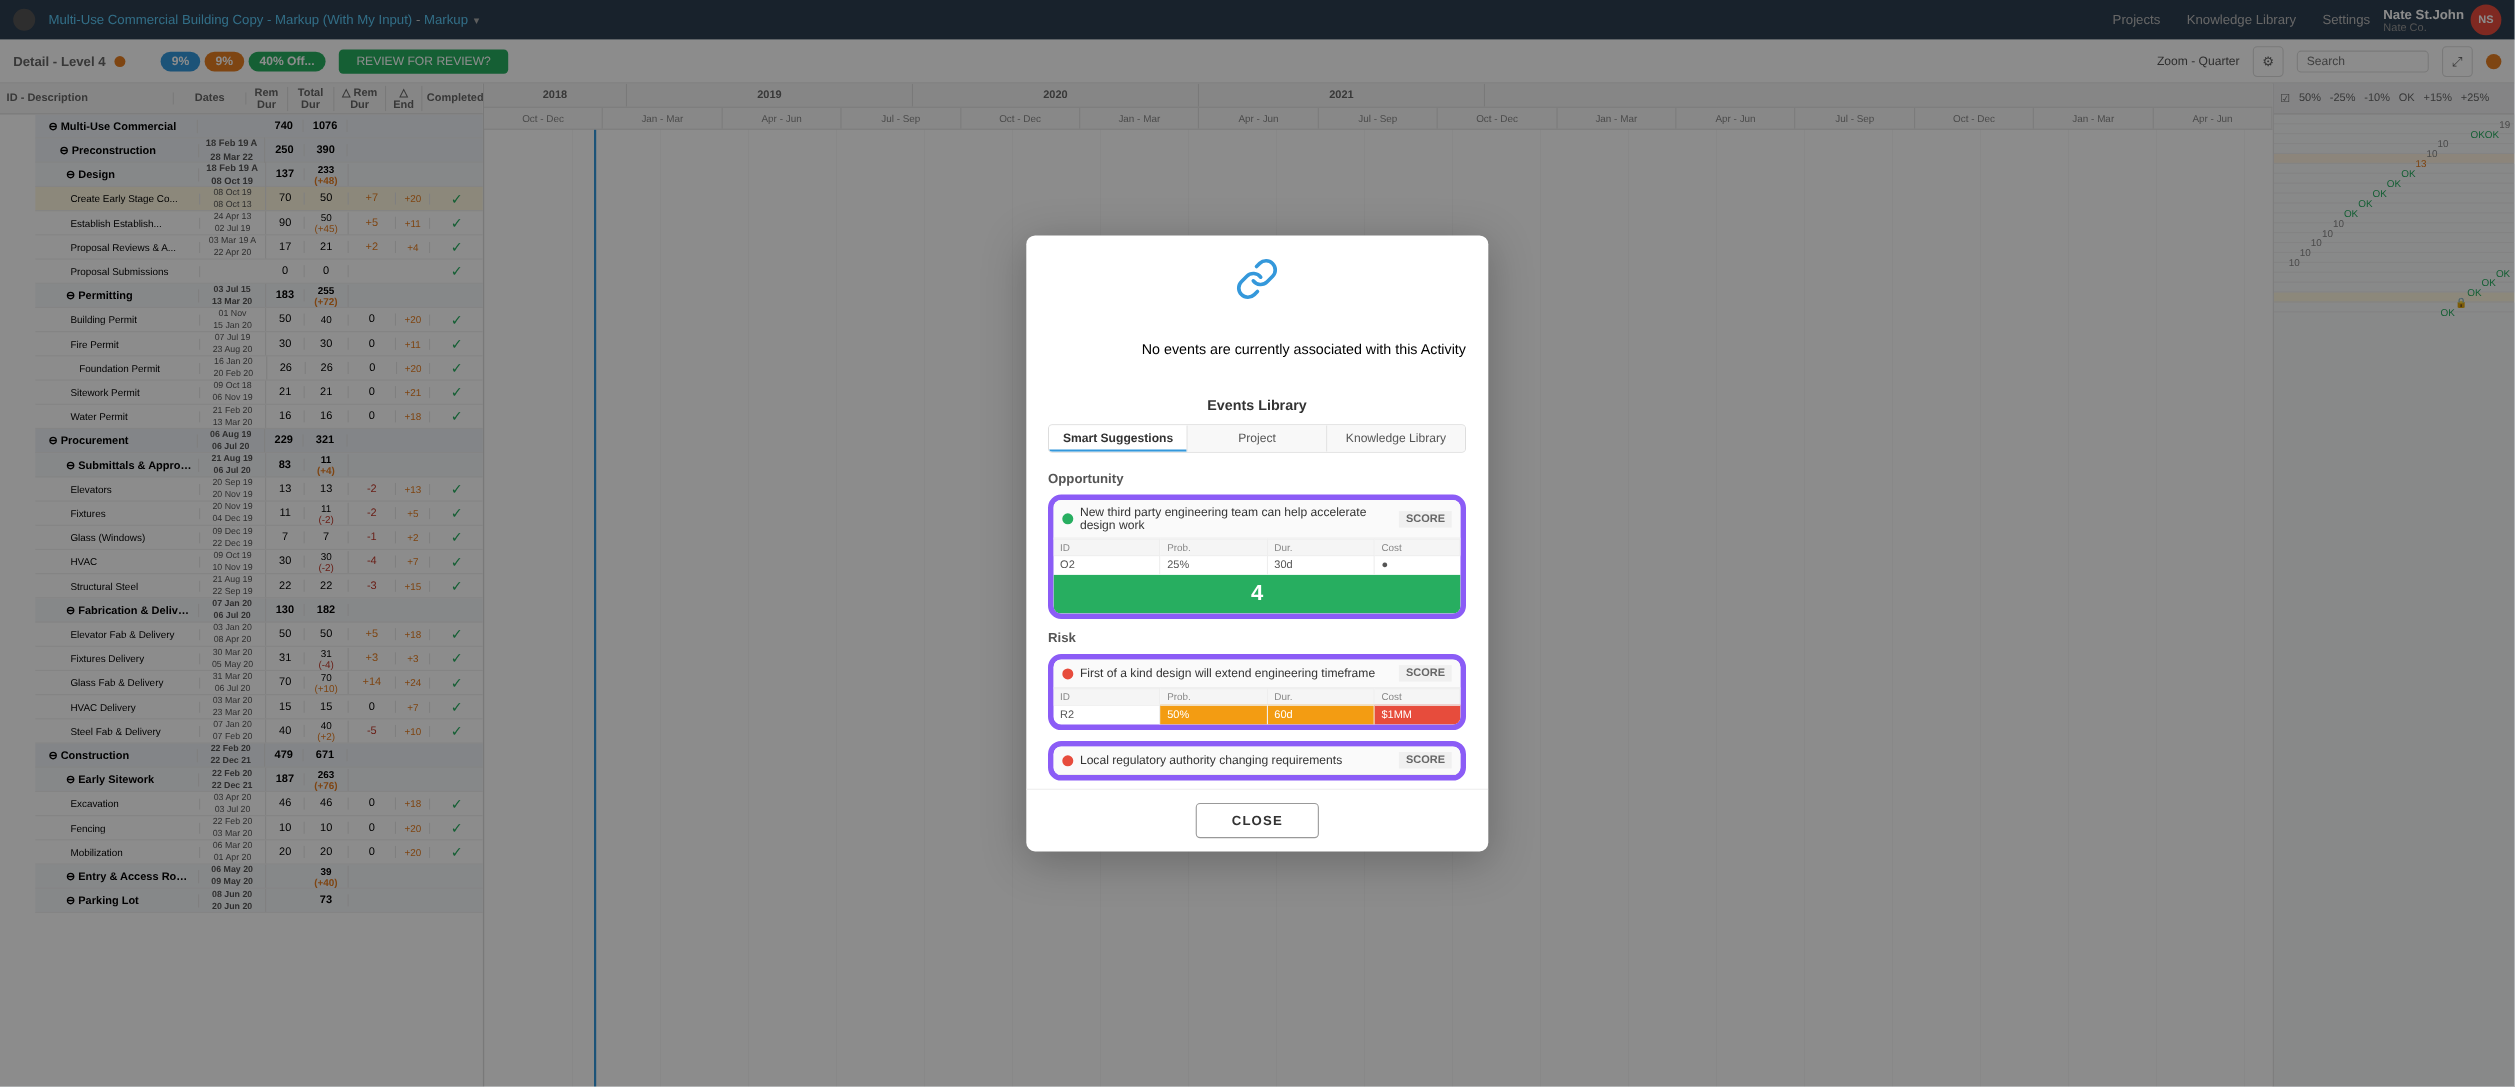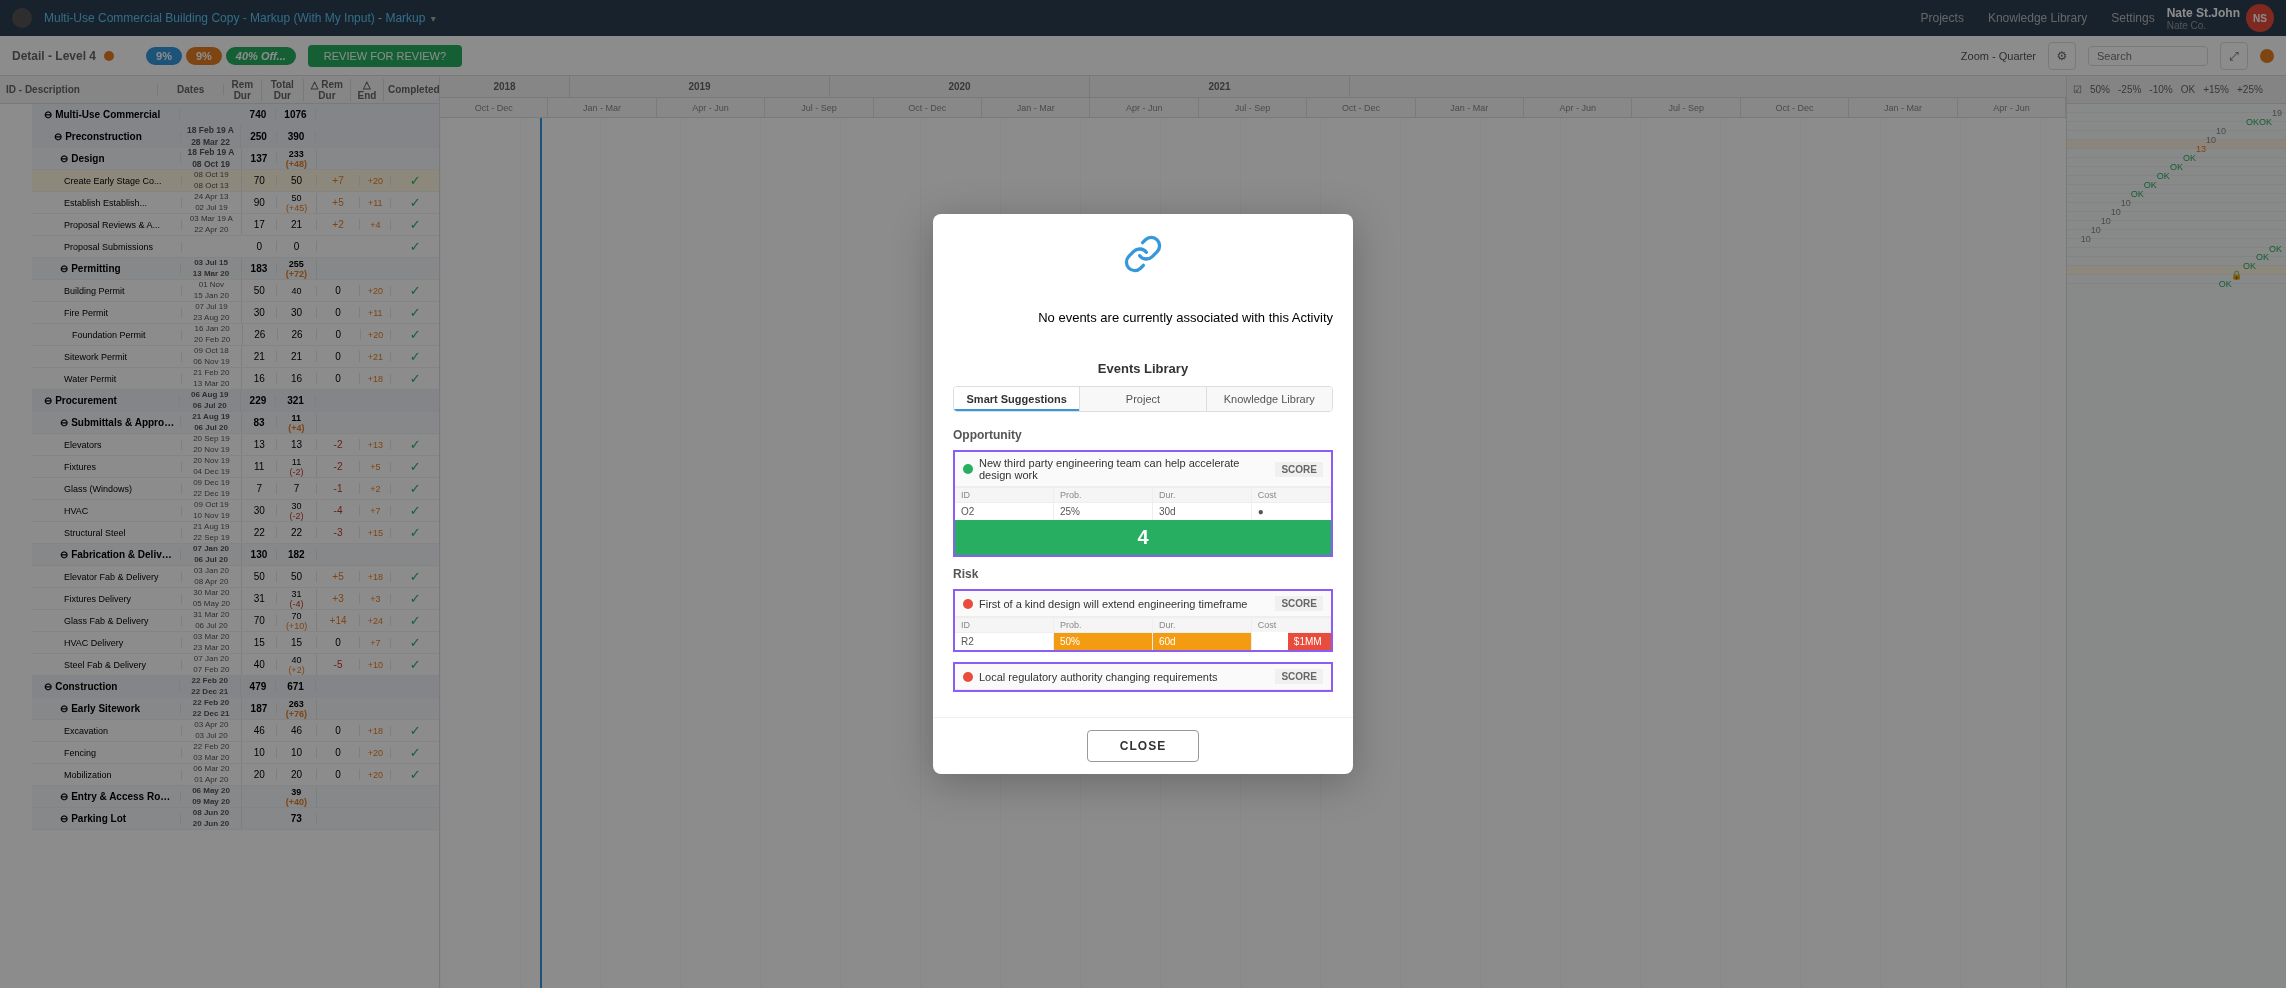--- a/index.html
+++ b/index.html
@@ -23,21 +23,21 @@
     .secondbar {
       display: flex; align-items: center; background: #fff; height: 40px; padding: 0 12px; border-bottom: 1px solid #ddd; gap: 12px;
     }
     .secondbar-left { display: flex; align-items: center; gap: 8px; }
     .secondbar-label { font-size: 12px; color: #666; font-weight: 600; }
     .secondbar-dot { width: 10px; height: 10px; background: #e67e22; border-radius: 50%; }
     .progress-pills { display: flex; gap: 4px; margin-left: 20px; }
     .pill { padding: 3px 10px; border-radius: 10px; font-size: 11px; color: #fff; font-weight: 600; }
     .pill-blue { background: #3498db; }
     .pill-orange { background: #e67e22; }
-    .pill-green { background: #27ae60; font-style: italic; }
+    .pill-green { background: #27ae60; }
     .review-btn { background: #27ae60; color: #fff; border: none; padding: 5px 16px; border-radius: 4px; font-size: 11px; cursor: pointer; margin-left: auto; }
     .zoom-label { font-size: 11px; color: #555; margin-left: auto; }
     .search-box { border: 1px solid #ddd; border-radius: 4px; padding: 3px 8px; font-size: 11px; width: 120px; }
     .icon-btn { width: 28px; height: 28px; border: 1px solid #ddd; border-radius: 4px; background: #fff; cursor: pointer; display: flex; align-items: center; justify-content: center; font-size: 12px; color: #666; }
 
     
     .main-layout { display: flex; height: calc(988px - 76px); }
 
     
     .gantt-panel { width: 440px; background: #fff; border-right: 1px solid #ddd; overflow: hidden; flex-shrink: 0; }
@@ -89,31 +89,31 @@
     .modal-link-icon { text-align: center; margin-bottom: 8px; font-size: 32px; color: #3498db; }
     .modal-no-events { text-align: right; color: #000000; font-size: 13px; margin-bottom: 16px; padding: 20px 0; }
     .events-library-title { font-size: 13px; font-weight: 700; color: #333; margin-bottom: 10px; text-align: center; }
     .tab-row { display: flex; justify-content: center; gap: 0; margin-bottom: 16px; border: 1px solid #ddd; border-radius: 4px; overflow: hidden; }
     .tab-btn { flex: 1; padding: 6px 10px; font-size: 11px; border: none; background: #f8f8f8; cursor: pointer; color: #555; border-right: 1px solid #ddd; }
     .tab-btn:last-child { border-right: none; }
     .tab-btn.active { background: #fff; color: #333; font-weight: 600; box-shadow: inset 0 -2px 0 #3498db; }
 
     .section-title { font-size: 12px; font-weight: 700; color: #555; margin-bottom: 8px; }
 
-    .event-card { border: 2px solid #8b5cf6; border-radius: 0; margin-bottom: 10px; overflow: hidden; }
+    .event-card { border: 5px solid #8b5cf6; border-radius: 12px; margin-bottom: 10px; overflow: hidden; }
     .event-card-header { display: flex; align-items: center; padding: 5px 8px; background: #fafafa; font-size: 11px; color: #333; gap: 6px; border-bottom: 1px solid #eee; }
     .dot-green { width: 10px; height: 10px; background: #27ae60; border-radius: 50%; flex-shrink: 0; }
     .dot-red { width: 10px; height: 10px; background: #e74c3c; border-radius: 50%; flex-shrink: 0; }
     .score-cell { margin-left: auto; background: #f0f0f0; padding: 2px 6px; font-size: 10px; color: #666; font-weight: 600; }
     .egrid-cell { padding: 3px 6px; font-size: 10px; border-right: 1px solid #eee; border-top: 1px solid #eee; color: #555; }
     .egrid-cell:last-child { border-right: none; }
     .egrid-header { color: #888; font-size: 9px; padding: 2px 6px; background: #f5f5f5; border-top: 1px solid #eee; border-right: 1px solid #eee; }
     .egrid-header:last-child { border-right: none; }
     .bg-orange { background: #f39c12; color: #fff; }
-    .bg-red { background: #e74c3c; color: #fff; margin-left: 36px; }
+    .bg-red { background: #e74c3c; color: #fff; }
 
     .modal-footer { padding: 12px 20px; border-top: 1px solid #eee; display: flex; justify-content: center; }
     .close-btn { background: #fff; border: 1px solid #999; border-radius: 4px; padding: 8px 32px; font-size: 12px; font-weight: 600; cursor: pointer; letter-spacing: 1px; color: #333; }
 
     
     .timeline-years { display: flex; background: #f5f5f5; border-bottom: 1px solid #ddd; height: 22px; font-size: 10px; color: #666; font-weight: 600; overflow: hidden; }
     .timeline-year { flex: 1; display: flex; align-items: center; justify-content: center; border-right: 1px solid #ddd; }
     .timeline-quarters { display: flex; background: #f8f8f8; border-bottom: 1px solid #ddd; height: 20px; font-size: 9px; color: #888; overflow: hidden; }
     .timeline-quarter { flex: 1; display: flex; align-items: center; justify-content: center; border-right: 1px solid #e0e0e0; }
     .gantt-rows-area { position: relative; }

